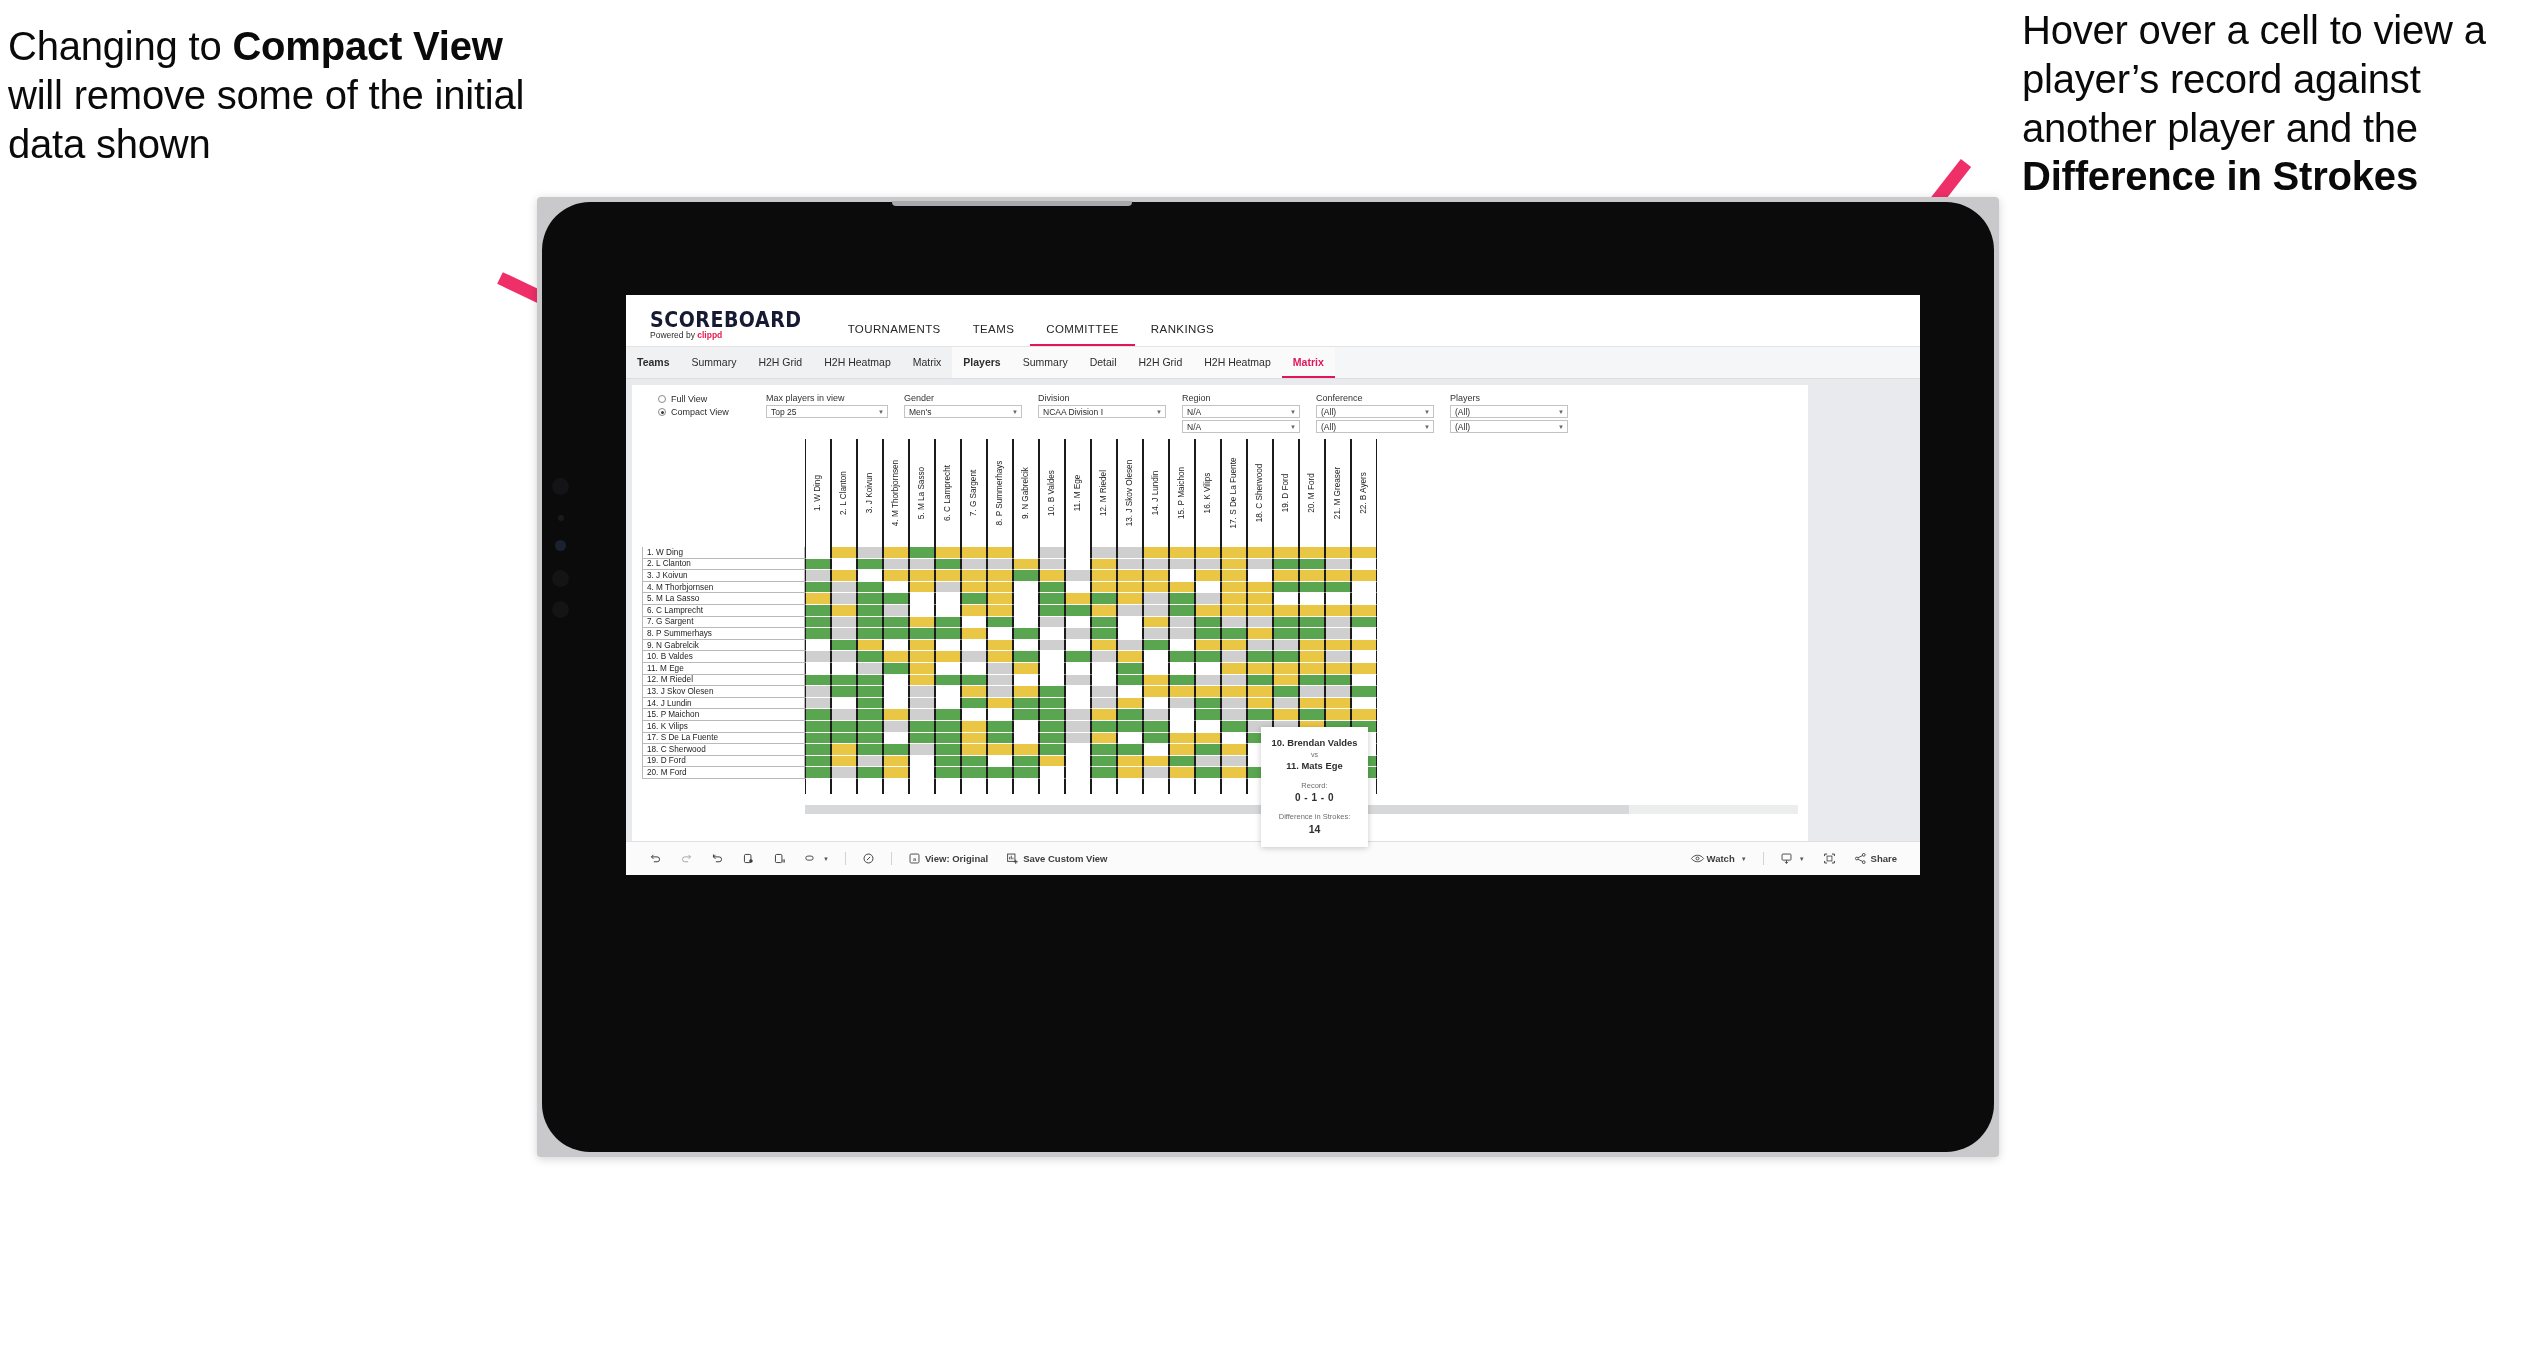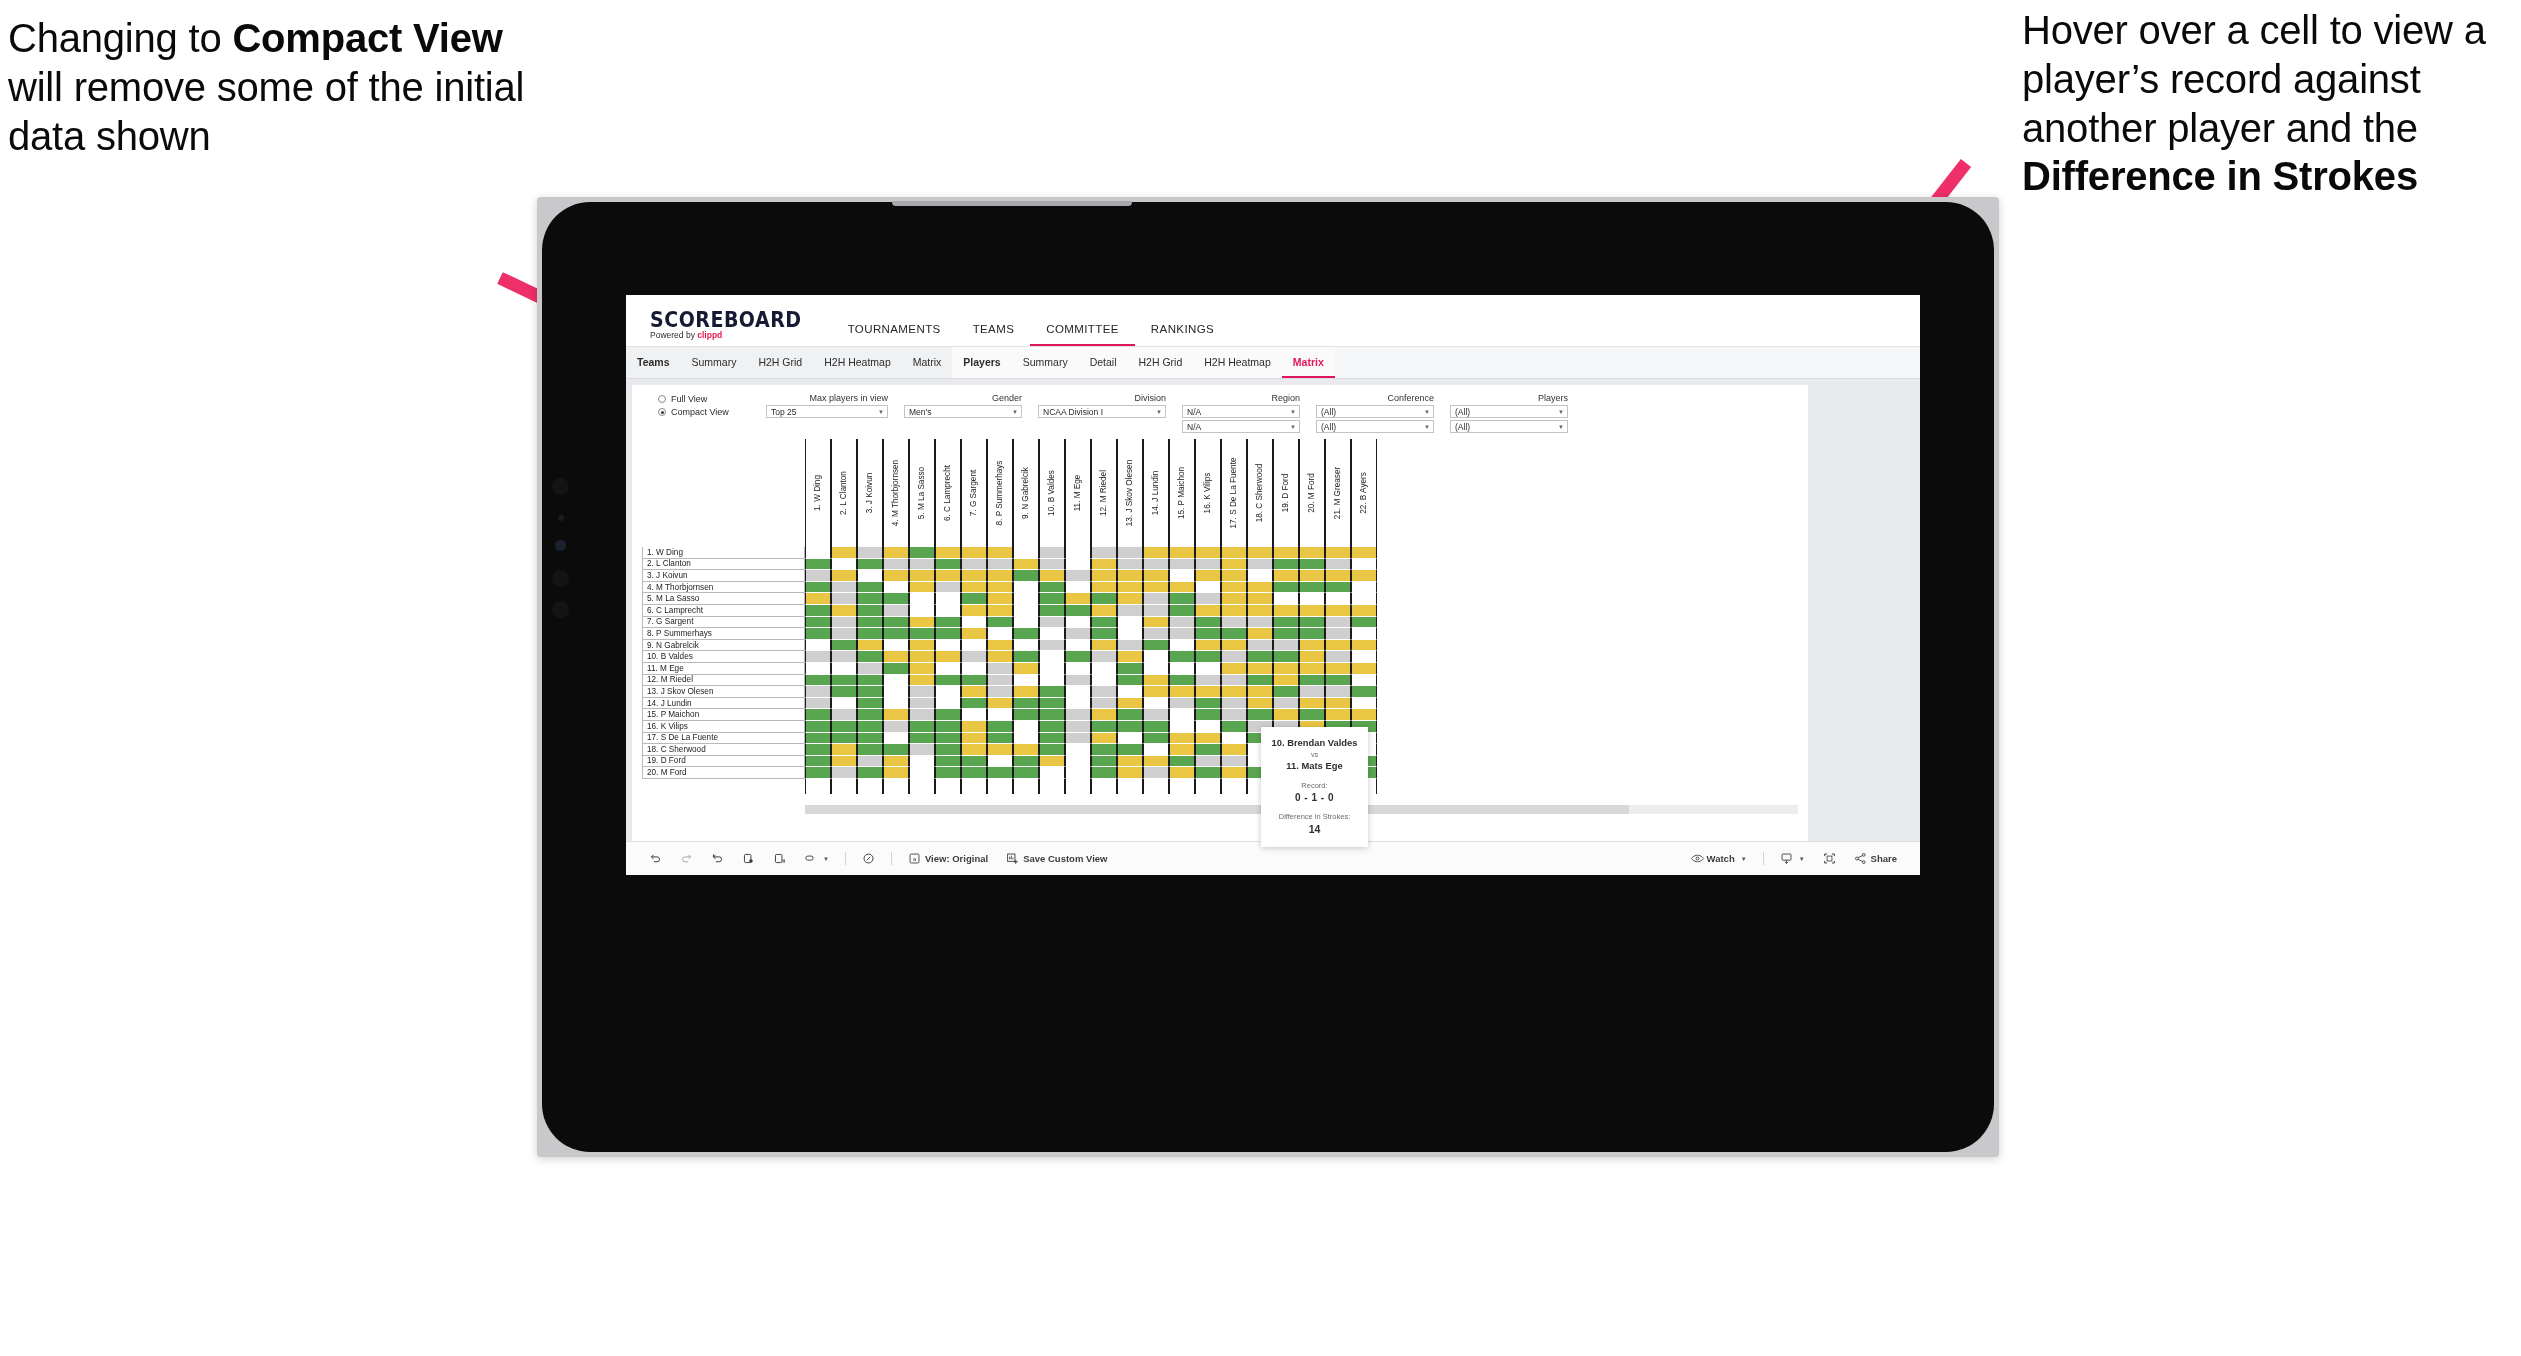--- a/index.html
+++ b/index.html
@@ -14,21 +14,21 @@
 
   
   .callout {
     position:absolute;
     font-size:40px;
     line-height:1.22;
     color:#0a0a0a;
     font-family:"Liberation Sans", sans-serif;
     letter-spacing:-0.2px;
   }
-  #callout-left  { left:8px;  top:14px;  width:560px; }
+  #callout-left  { left:8px;  top:22px;  width:560px; }
   #callout-right { left:2022px; top:6px; width:500px; }
   .callout b { font-weight:700; }
 
   
   .arrow-svg { position:absolute; left:0; top:0; width:2521px; height:1356px; pointer-events:none; }
 
   
   #tablet {
     position:absolute; left:537px; top:197px;
     width:1462px; height:960px;
@@ -126,21 +126,21 @@
     border:1px solid #8a8a8a; background:#fff;
     display:inline-block; position:relative; flex:none;
   }
   .radio.on::after {
     content:""; position:absolute; left:1.5px; top:1.5px;
     width:3px; height:3px; border-radius:50%; background:#3a3a3a;
   }
   .radio-label { font-size:9px; color:#2b2b2b; white-space:nowrap; }
 
   .fgroup { }
-  .fgroup-label { font-size:9px; color:#333; margin-bottom:2px; white-space:nowrap;text-align:right; }
+  .fgroup-label { font-size:9px; color:#333; margin-bottom:2px; white-space:nowrap; }
   .select {
     height:13px; border:1px solid #c3c3c3; background:#fff;
     display:flex; align-items:center; justify-content:space-between;
     padding:0 3px 0 4px; font-size:8.5px; color:#2b2b2b;
     margin-bottom:2px; cursor:pointer;
   }
   .caret { font-size:6px; color:#666; margin-left:6px; }
   .w-mp  { width:122px; }
   .w-gen { width:118px; }
   .w-div { width:128px; }

